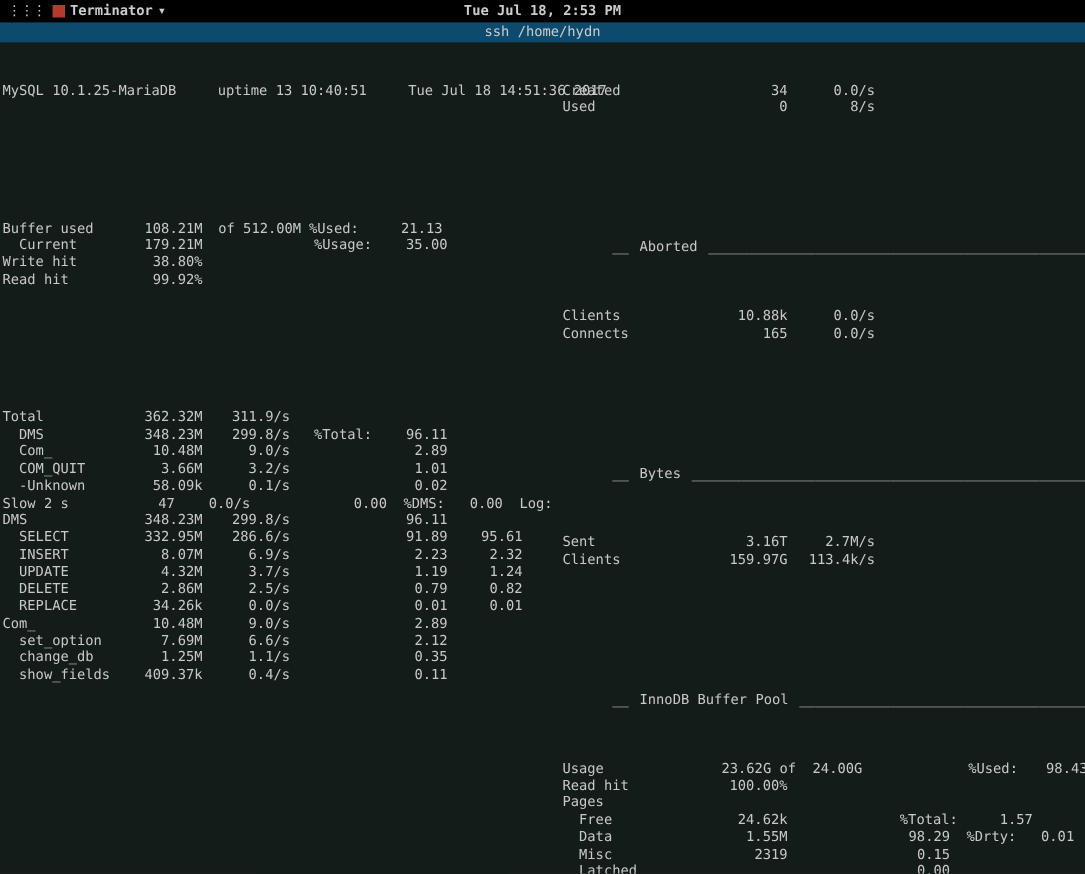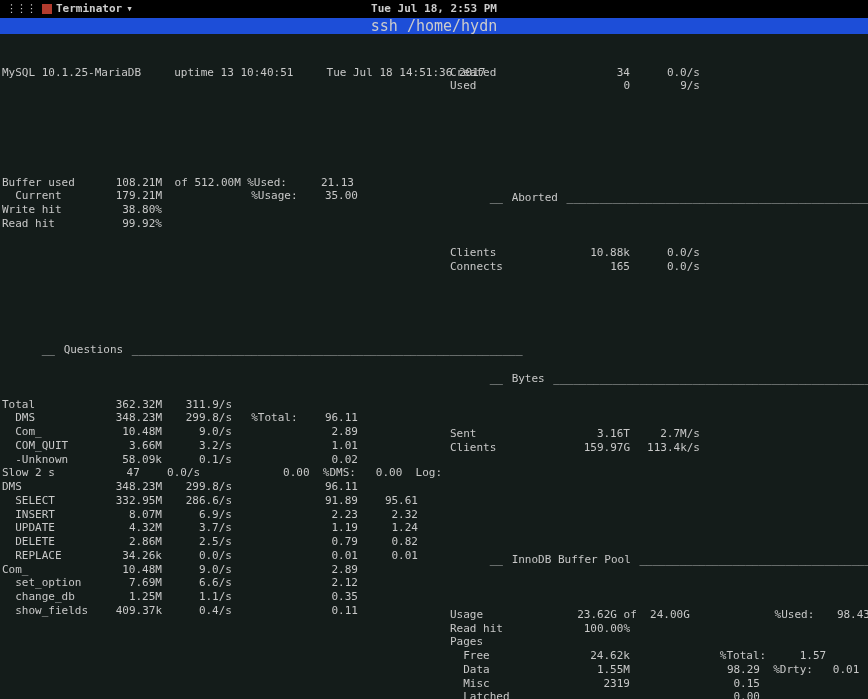--- a/index.html
+++ b/index.html
@@ -38,24 +38,24 @@
   .topbar .arrow { margin-left: 4px; }
   .topbar .clock {
     position: absolute;
     left: 50%;
     transform: translateX(-50%);
     font-weight: bold;
   }
   
   .subtitle {
     height: 16px;
-    background: #1d4ed8;
+    background: #0c4a6e;
     color: #ccc;
     text-align: center;
-    font-size: 15px;
+    font-size: 11px;
     line-height: 16px;
   }
   
   .term {
     display: flex;
     padding: 4px 6px 4px 2px;
     background: rgba(20,28,26,0.92);
     height: calc(699px - 18px - 16px - 8px);
     overflow: hidden;
   }
@@ -97,23 +97,20 @@
 
   <div class="col left">
     <div>MySQL 10.1.25-MariaDB     uptime 13 10:40:51     Tue Jul 18 14:51:36 2017</div>
     <div>&nbsp;</div>
 
     
     <div id="sec-key"><div class="row"><span class="lbl">Buffer used</span><span class="c1">108.21M</span><span class="tag"> of 512.00M</span><span class="tag">  %Used:</span><span class="c3">21.13</span></div><div class="row"><span class="lbl">  Current</span><span class="c1">179.21M</span><span class="c2"></span><span class="tag">  %Usage:</span><span class="c3">35.00</span></div><div class="row"><span class="lbl">Write hit</span><span class="c1">38.80%</span><span class="c2"></span><span class="tag"></span><span class="c3"></span></div><div class="row"><span class="lbl">Read hit</span><span class="c1">99.92%</span><span class="c2"></span><span class="tag"></span><span class="c3"></span></div></div>
     <div>&nbsp;</div>
 
     
-    <div class="sect">
-      <span>__ </span><span class="sect-label">Questions</span><span> ___________________________________________________________</span>
-    </div>
     <div id="sec-questions"><div class="row"><span class="lbl">Total</span><span class="c1">362.32M</span><span class="c2">311.9/s</span><span class="tag"></span><span class="c3"></span></div><div class="row"><span class="lbl">  DMS</span><span class="c1">348.23M</span><span class="c2">299.8/s</span><span class="tag">  %Total:</span><span class="c3">96.11</span></div><div class="row"><span class="lbl">  Com_</span><span class="c1">10.48M</span><span class="c2">9.0/s</span><span class="tag"></span><span class="c3">2.89</span></div><div class="row"><span class="lbl">  COM_QUIT</span><span class="c1">3.66M</span><span class="c2">3.2/s</span><span class="tag"></span><span class="c3">1.01</span></div><div class="row"><span class="lbl">  -Unknown</span><span class="c1">58.09k</span><span class="c2">0.1/s</span><span class="tag"></span><span class="c3">0.02</span></div><div class="row"><span class="lbl">Slow 2 s</span><span class="c1">47</span><span class="c2">0.0/s</span><span class="tag"></span><span class="c3">0.00</span><span>  %DMS:   0.00  Log:</span></div><div class="row"><span class="lbl">DMS</span><span class="c1">348.23M</span><span class="c2">299.8/s</span><span class="tag"></span><span class="c3">96.11</span></div><div class="row"><span class="lbl">  SELECT</span><span class="c1">332.95M</span><span class="c2">286.6/s</span><span class="tag"></span><span class="c3">91.89</span><span class="c4">95.61</span></div><div class="row"><span class="lbl">  INSERT</span><span class="c1">8.07M</span><span class="c2">6.9/s</span><span class="tag"></span><span class="c3">2.23</span><span class="c4">2.32</span></div><div class="row"><span class="lbl">  UPDATE</span><span class="c1">4.32M</span><span class="c2">3.7/s</span><span class="tag"></span><span class="c3">1.19</span><span class="c4">1.24</span></div><div class="row"><span class="lbl">  DELETE</span><span class="c1">2.86M</span><span class="c2">2.5/s</span><span class="tag"></span><span class="c3">0.79</span><span class="c4">0.82</span></div><div class="row"><span class="lbl">  REPLACE</span><span class="c1">34.26k</span><span class="c2">0.0/s</span><span class="tag"></span><span class="c3">0.01</span><span class="c4">0.01</span></div><div class="row"><span class="lbl">Com_</span><span class="c1">10.48M</span><span class="c2">9.0/s</span><span class="tag"></span><span class="c3">2.89</span></div><div class="row"><span class="lbl">  set_option</span><span class="c1">7.69M</span><span class="c2">6.6/s</span><span class="tag"></span><span class="c3">2.12</span></div><div class="row"><span class="lbl">  change_db</span><span class="c1">1.25M</span><span class="c2">1.1/s</span><span class="tag"></span><span class="c3">0.35</span></div><div class="row"><span class="lbl">  show_fields</span><span class="c1">409.37k</span><span class="c2">0.4/s</span><span class="tag"></span><span class="c3">0.11</span></div></div>
     
 
     
     
     
     
 
     
     
@@ -134,21 +131,21 @@
     
     
     
 
     
     
     
   </div>
 
   <div class="col right">
-    <div id="sec-rtop"><div class="row"><span class="rlbl">Created</span><span class="rc1">34</span><span class="rc2">0.0/s</span></div><div class="row"><span class="rlbl">Used</span><span class="rc1">0</span><span class="rc2">9/s</span></div></div>
+    <div id="sec-rtop"><div class="row"><span class="rlbl">Created</span><span class="rc1">34</span><span class="rc2">0.0/s</span></div><div class="row"><span class="rlbl">Used</span><span class="rc1">0</span><span class="rc2">8/s</span></div></div>
     <div>&nbsp;</div>
 
     <div class="sect">
       <span>__ </span><span class="sect-label">Aborted</span><span> _____________________________________________________________</span>
     </div>
     <div id="sec-aborted"><div class="row"><span class="rlbl">Clients</span><span class="rc1">10.88k</span><span class="rc2">0.0/s</span></div><div class="row"><span class="rlbl">Connects</span><span class="rc1">165</span><span class="rc2">0.0/s</span></div></div>
     <div>&nbsp;</div>
 
     <div class="sect">
       <span>__ </span><span class="sect-label">Bytes</span><span> _______________________________________________________________</span>

